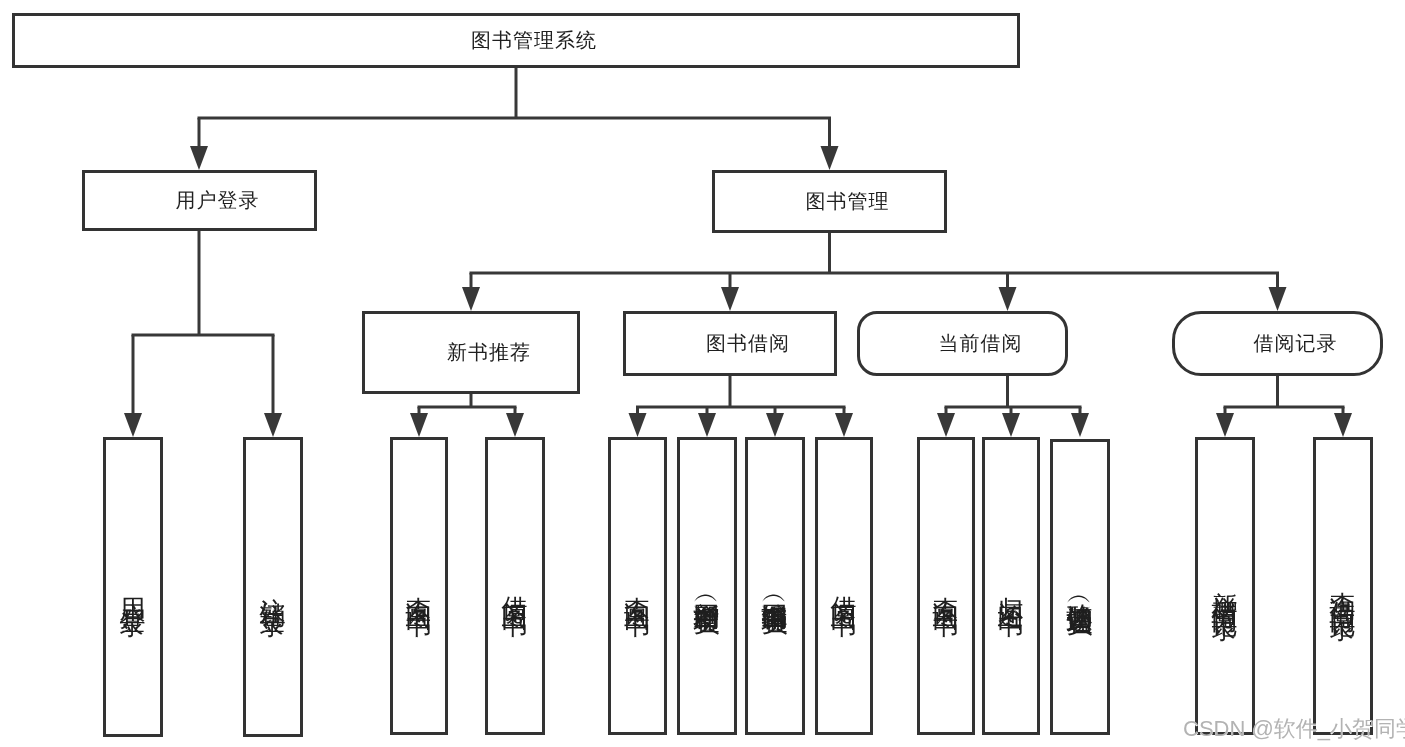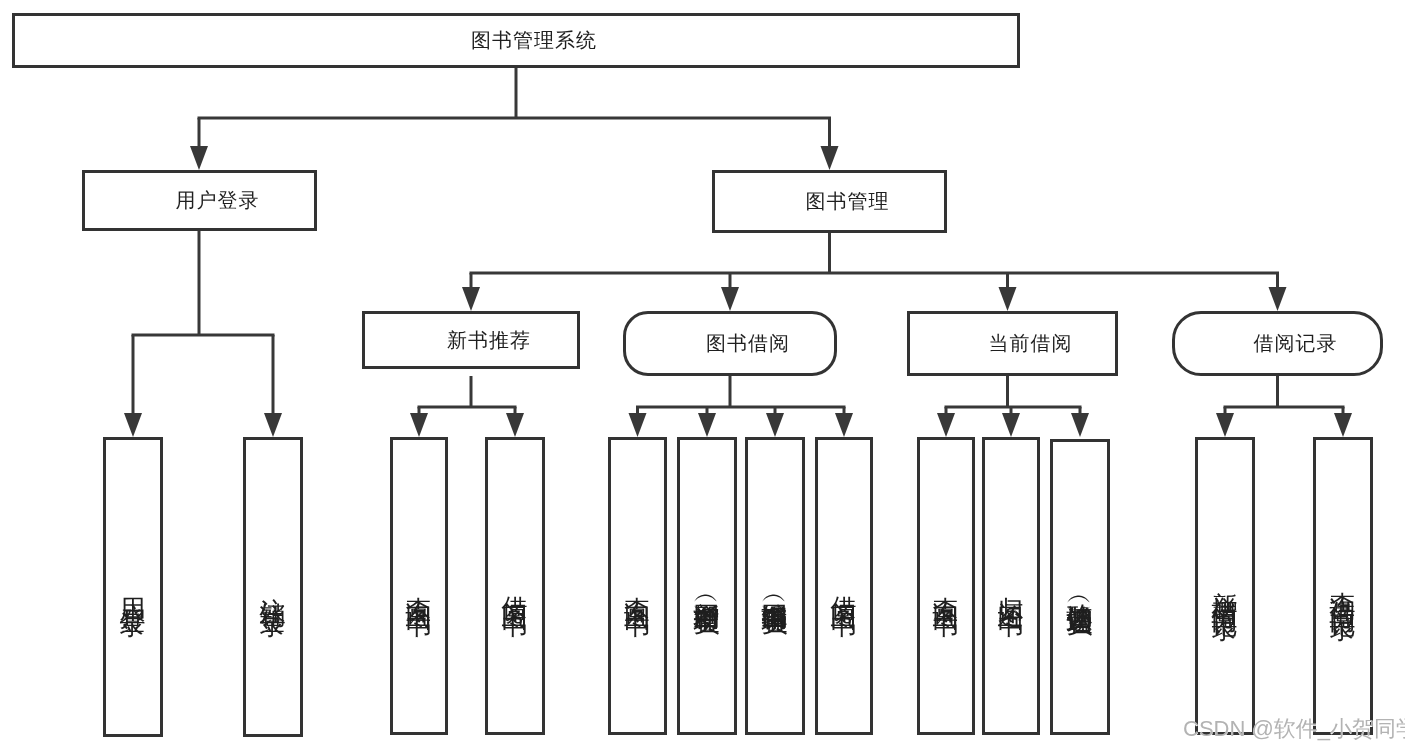--- a/index.html
+++ b/index.html
@@ -113,27 +113,27 @@
     <span>图书管理系统</span>
   </div>
 
   <div class="hbox" style="left:82px;top:170px;width:235px;height:61px;">
     <span>用户登录</span>
   </div>
   <div class="hbox" style="left:712px;top:170px;width:235px;height:63px;">
     <span>图书管理</span>
   </div>
 
-  <div class="hbox" style="left:362px;top:311px;width:218px;height:58px;">
+  <div class="hbox" style="left:362px;top:311px;width:218px;height:83px;">
     <span>新书推荐</span>
   </div>
-  <div class="hbox" style="left:623px;top:311px;width:214px;height:65px;border-radius:25px;">
+  <div class="hbox" style="left:623px;top:311px;width:214px;height:65px;">
     <span>图书借阅</span>
   </div>
-  <div class="hbox" style="left:907px;top:311px;width:211px;height:65px;">
+  <div class="hbox" style="left:857px;top:311px;width:211px;height:65px;border-radius:20px;">
     <span>当前借阅</span>
   </div>
   <div class="hbox" style="left:1172px;top:311px;width:211px;height:65px;border-radius:29px;">
     <span>借阅记录</span>
   </div>
 
   <div class="vbox" style="left:103px;top:437px;width:60px;height:300px;">
     <span class="vtext">用户登录</span>
   </div>
   <div class="vbox" style="left:243px;top:437px;width:60px;height:300px;">

